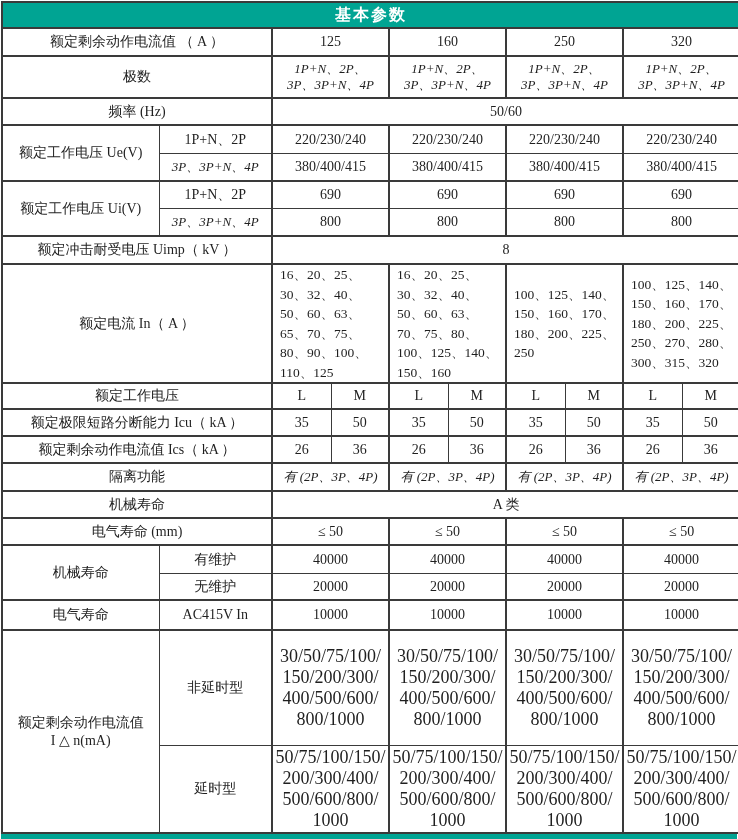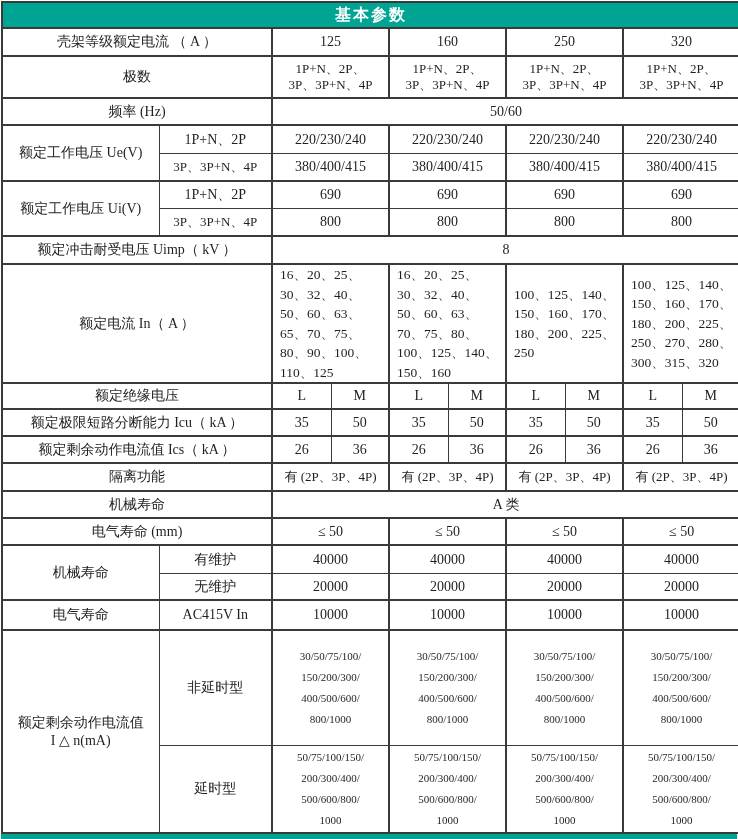--- a/index.html
+++ b/index.html
@@ -7,22 +7,22 @@
   .sheet{width:736px;margin:1px auto 8px auto;}
   table{border-collapse:collapse;table-layout:fixed;width:736px;border:2px solid #3a3a3a;}
   td{border:1px solid #3a3a3a;text-align:center;vertical-align:middle;padding:0;
      font-size:14px;line-height:1.25;overflow:hidden;}
   tr.g > td{border-top-width:2px;}           
   td.vm{border-left-width:2px;}              
   td.title{background:#00a493;color:#ffffff;font-weight:bold;font-size:16px;
            letter-spacing:2px;border-bottom-width:2px;}
   td.ml{white-space:pre-line;}
   td.inlist{white-space:pre-line;text-align:left;padding-left:7px;font-size:13.5px;line-height:19.5px;}
-  td.resid{white-space:pre-line;font-size:11px;line-height:21px;font-family:Liberation Serif, serif;}
-  td.small{font-size:13px;}
+  td.resid{white-space:pre-line;font-size:18px;line-height:21px;font-family:Liberation Serif, serif;}
+  td.small{font-size:13px;font-style:italic;}
   tr.h26{height:26px}tr.h27{height:27px}tr.h28{height:28px}tr.h30{height:30px}
   tr.h42{height:42px}tr.h88{height:88px}tr.h115{height:115px}tr.h117{height:117px}
   .bottom-bar{height:6px;background:#00a493;width:736px;}
 </style>
 </head>
 <body>
 
 <div class="sheet">
 <table>
   <colgroup>
@@ -37,21 +37,21 @@
     <col style="width:59px">
         <col style="width:58px">
   </colgroup>
 
   <tbody>
         <tr class="h26">
     <td class="title" colspan="10">基本参数</td>
   </tr>
 
   <tr class="h28 g">
-    <td colspan="2">壳架等级额定电流 （ A ）</td>
+    <td colspan="2">额定剩余动作电流值 （ A ）</td>
     <td class="vm" colspan="2">125</td>
     <td class="vm" colspan="2">160</td>
     <td class="vm" colspan="2">250</td>
     <td class="vm" colspan="2">320</td>
   </tr>
 
   <tr class="h42 g">
     <td colspan="2">极数</td>
     <td class="vm ml small" colspan="2">1P+N、2P、
 3P、3P+N、4P</td>
@@ -124,21 +124,21 @@
 180、200、225、
 250</td>
     <td class="vm inlist" colspan="2">100、125、140、
 150、160、170、
 180、200、225、
 250、270、280、
 300、315、320</td>
   </tr>
 
   <tr class="h26 g">
-    <td colspan="2">额定绝缘电压</td>
+    <td colspan="2">额定工作电压</td>
     <td class="vm">L</td>
     <td>M</td>
     <td class="vm">L</td>
     <td>M</td>
     <td class="vm">L</td>
     <td>M</td>
     <td class="vm">L</td>
     <td>M</td>
   </tr>
 

